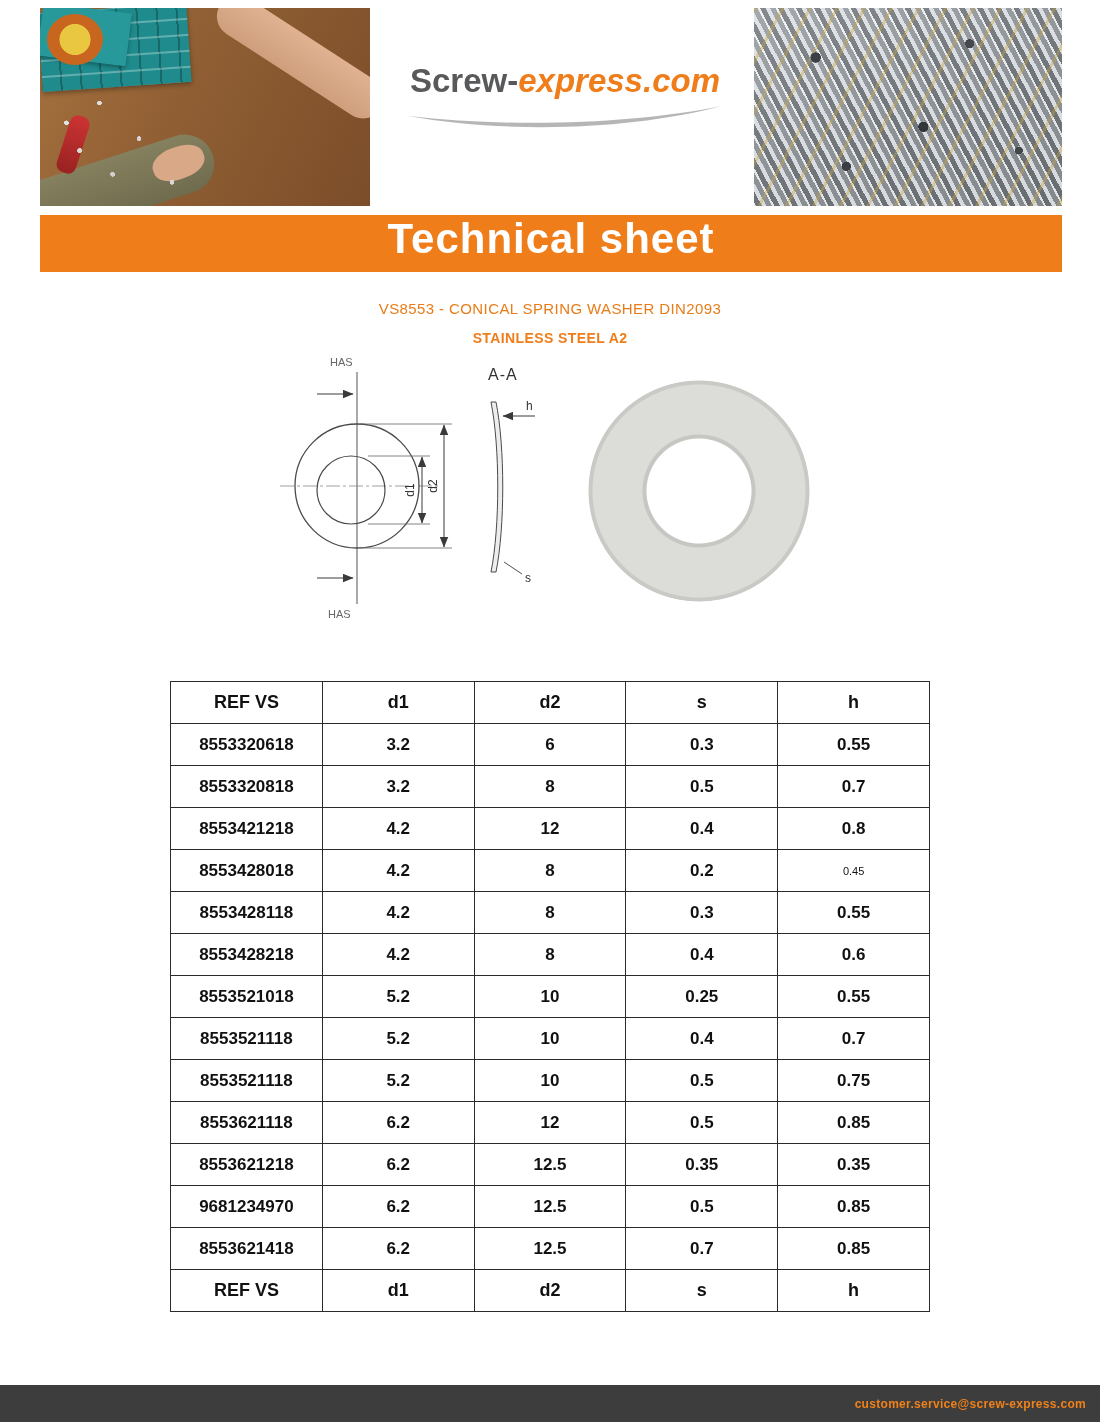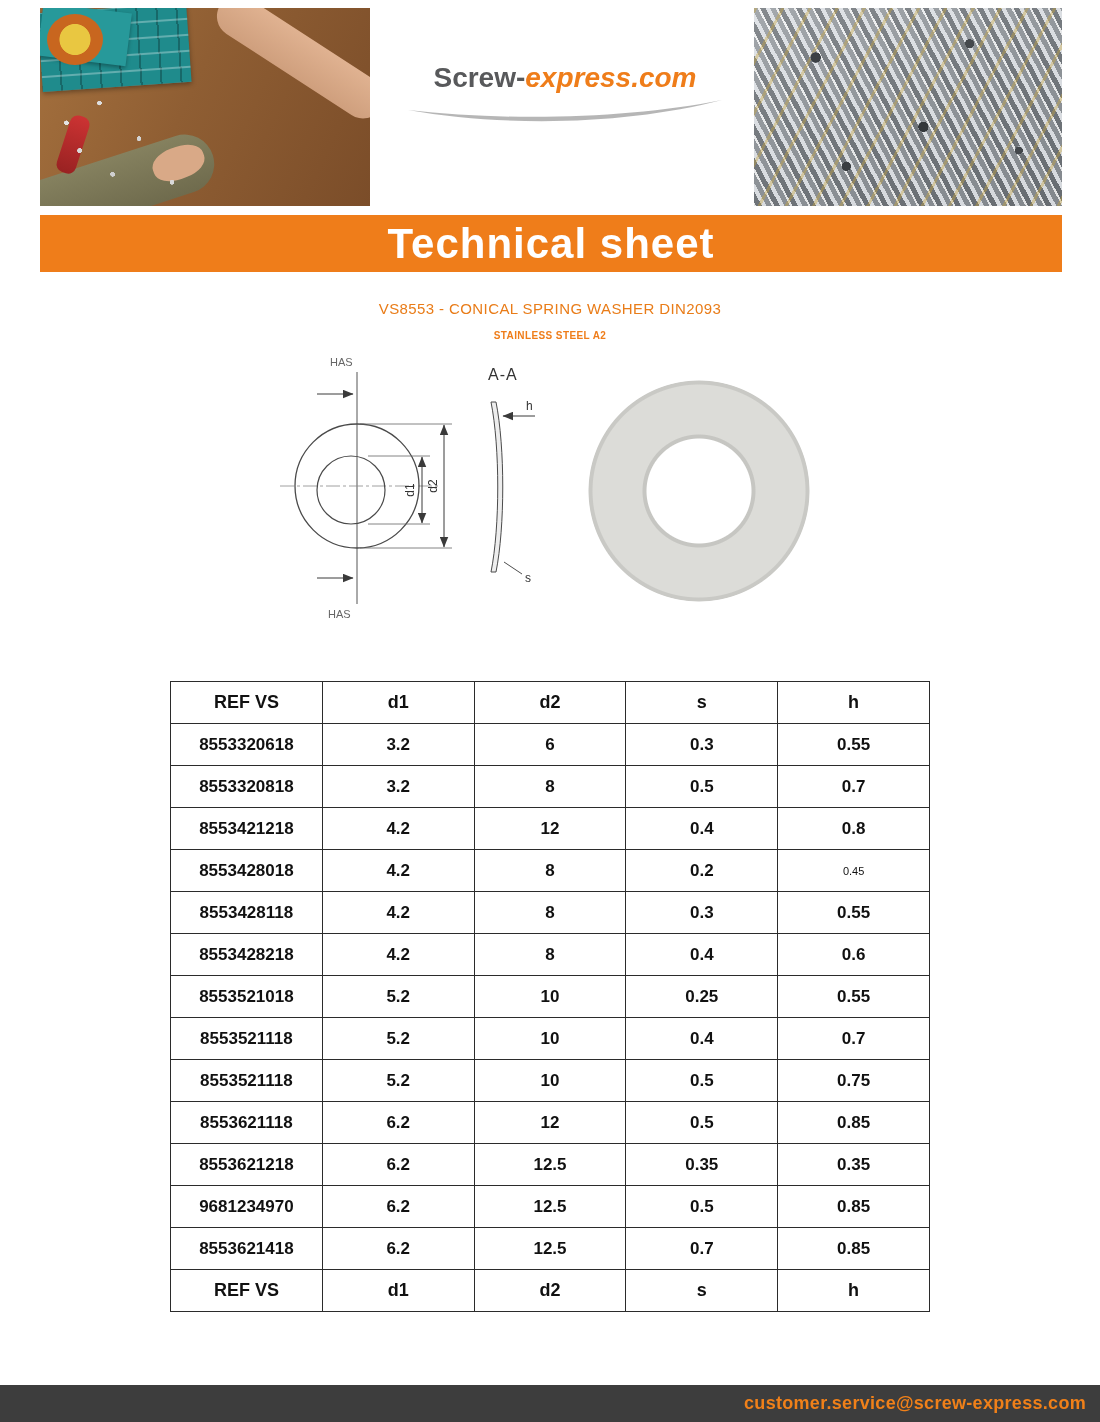--- a/index.html
+++ b/index.html
@@ -54,56 +54,56 @@
   .screws-heads { position:absolute; inset:0;
     background-image:
       radial-gradient(circle 9px at 20% 25%, #3c4044 55%, #9aa0a5 58%, transparent 62%),
       radial-gradient(circle 8px at 70% 18%, #45494d 55%, #aab0b5 58%, transparent 62%),
       radial-gradient(circle 9px at 55% 60%, #33373b 55%, #a0a6ab 58%, transparent 62%),
       radial-gradient(circle 7px at 86% 72%, #42464a 55%, #b0b6bb 58%, transparent 62%),
       radial-gradient(circle 8px at 30% 80%, #3a3e42 55%, #9da3a8 58%, transparent 62%); }
 
   
   .logo-block { position:absolute; left:370px; width:390px; top:62px; text-align:center; }
-  .logo-text { font-size:28px; white-space:nowrap; }
+  .logo-text { font-size:33px; white-space:nowrap; }
   .logo-prefix { color:#58595b; font-weight:bold; }
   .logo-suffix { color:#ef7d1a; font-weight:bold; font-style:italic; }
   .logo-swoosh { display:block; margin:2px auto 0 auto; }
 
   
   .banner { position:absolute; left:40px; right:38px; top:215px; height:57px;
-    background:#ef7d1a; display:flex; align-items:center; justify-content:center; }
+    background:#ef7d1a; display:flex; justify-content:center; }
   .banner-title { color:#ffffff; font-size:42px; font-weight:bold; letter-spacing:1px; }
 
   
   .product-title { position:absolute; top:300px; left:0; width:100%; text-align:center;
     color:#e97c18; font-size:15px; letter-spacing:.4px; }
   .product-subtitle { position:absolute; top:330px; left:0; width:100%; text-align:center;
-    color:#ef7d1a; font-size:10px; font-weight:bold; letter-spacing:.4px; }
+    color:#ef7d1a; font-size:14px; font-weight:bold; letter-spacing:.4px; }
 
   
   .drawing-svg { position:absolute; left:272px; top:352px; }
   .washer-photo { position:absolute; left:588px; top:380px; width:222px; height:222px; border-radius:50%;
     background:radial-gradient(circle at 50% 50%,
       #ffffff 0 52px, #c6c6c2 53px 56px, #dcdcd8 57px 106px, #c9c9c5 107px 110px, transparent 111px); }
 
   
   table.spec { position:absolute; left:170px; top:681px; width:760px;
     border-collapse:collapse; table-layout:fixed;border-radius:26px; }
   table.spec th, table.spec td {
     border:1px solid #2b2b2b; height:42px; text-align:center; vertical-align:middle;
     font-weight:bold; font-size:17px; color:#111111; }
   table.spec th { font-size:18px; }
   table.spec td.small-val { font-size:11px; font-weight:normal; }
 
   
   .footer-bar { position:absolute; left:0; bottom:0; width:1100px; height:37px;
     background:#3d3d3d; display:flex; align-items:center; justify-content:flex-end;
     padding-right:14px; }
-  .footer-email { color:#f08019; font-weight:bold; font-size:18px; letter-spacing:.3px; }
+  .footer-email { color:#f08019; font-weight:bold; font-size:12px; letter-spacing:.3px; }
 </style>
 </head>
 <body>
 
 <div class="page">
 
   <div class="photo photo-left">
     <div class="layer tray1"></div>
     <div class="layer tray2"></div>
     <div class="arm-right"></div>

